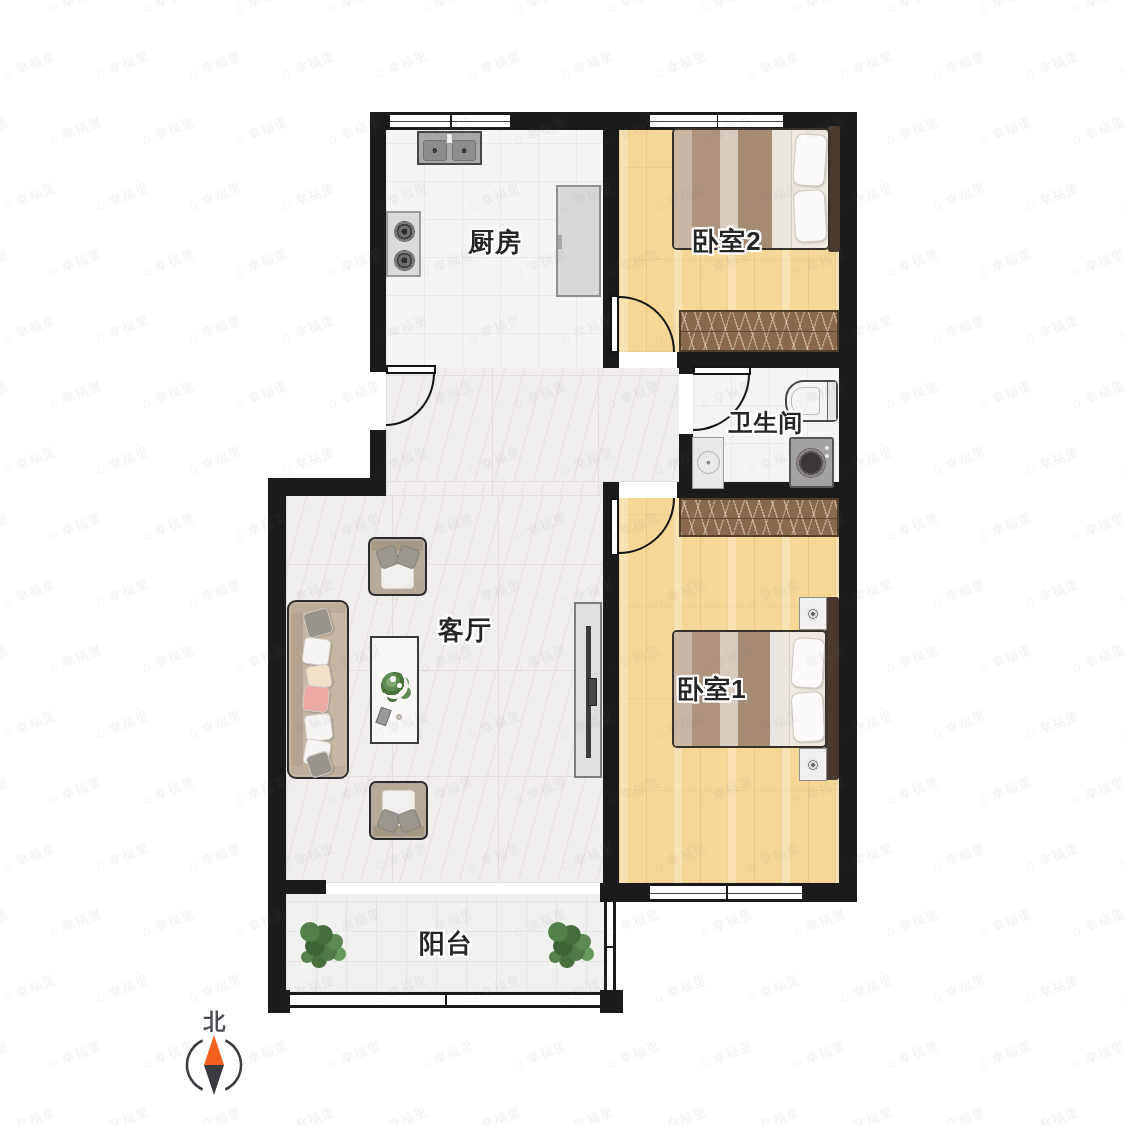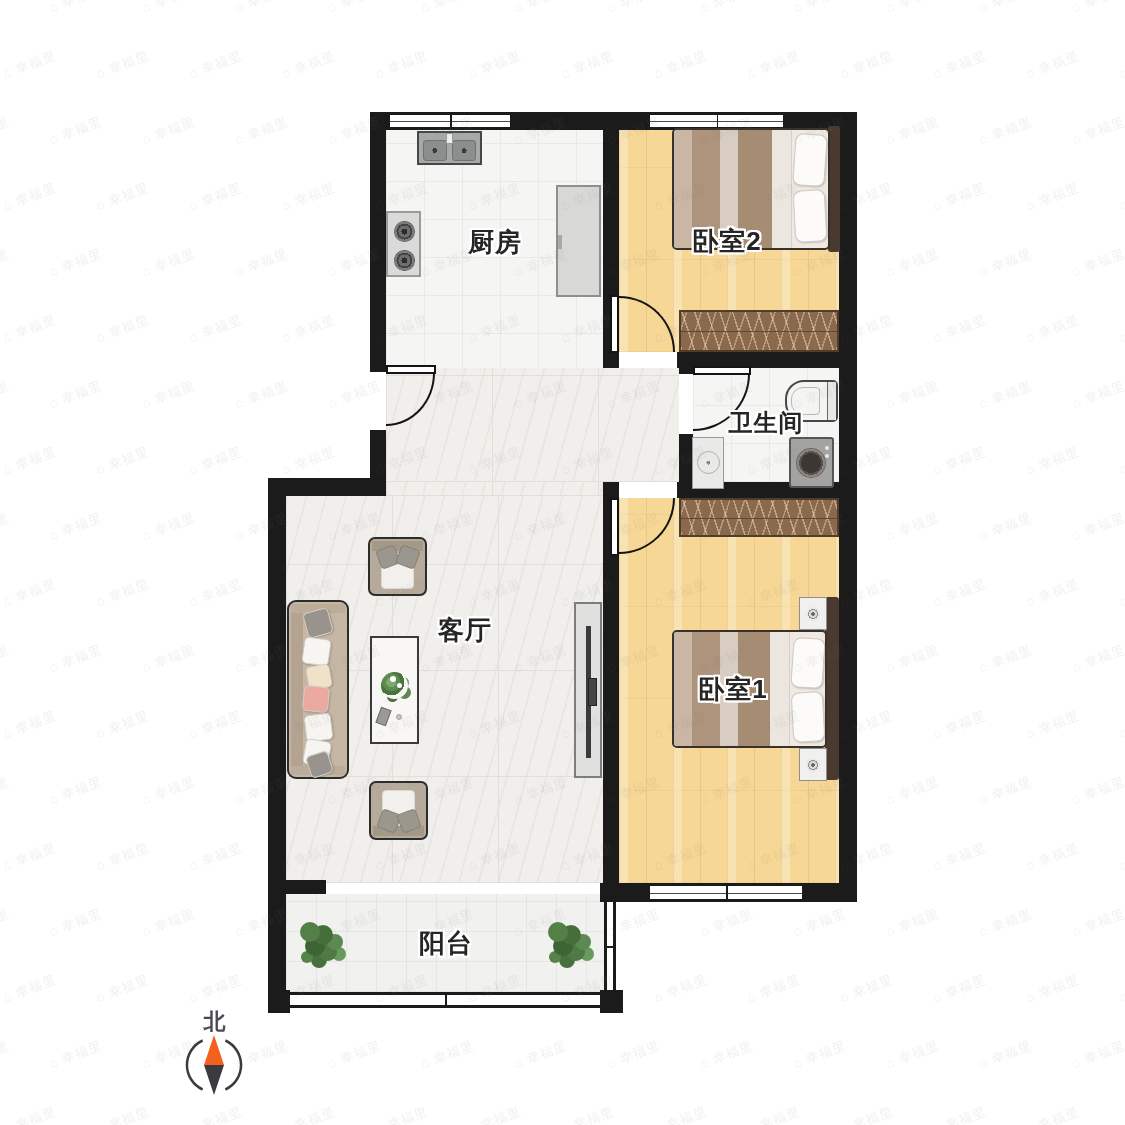--- a/index.html
+++ b/index.html
@@ -454,21 +454,21 @@
     <div style="position:absolute;left:12px;top:74px;width:9px;height:28px;background:#474747;border:1px solid #222"></div>
   </div>
 
   <div class="furn" style="left:300px;top:922px;width:20px;height:20px;border-radius:50%;background:#528047;box-shadow:13px 3px 0 0 #456e3b,25px 10px 0 -2px #5d8a52,5px 14px 0 0 #3c6434,18px 20px 0 -1px #4f7a45,29px 22px 0 -3px #679a5c,-3px 25px 0 -4px #568349,9px 28px 0 -2px #47703e"></div>
   <div class="furn" style="left:548px;top:922px;width:20px;height:20px;border-radius:50%;background:#528047;box-shadow:13px 3px 0 0 #456e3b,25px 10px 0 -2px #5d8a52,5px 14px 0 0 #3c6434,18px 20px 0 -1px #4f7a45,29px 22px 0 -3px #679a5c,-3px 25px 0 -4px #568349,9px 28px 0 -2px #47703e"></div>
 
   <div class="room-label" style="left:495px;top:242px">厨房</div>
   <div class="room-label" style="left:727px;top:241px">卧室2</div>
   <div class="room-label" style="left:766px;top:423px;font-size:24px">卫生间</div>
   <div class="room-label" style="left:465px;top:630px">客厅</div>
-  <div class="room-label" style="left:733px;top:689px">卧室1</div>
+  <div class="room-label" style="left:712px;top:689px">卧室1</div>
   <div class="room-label" style="left:446px;top:943px">阳台</div>
 
   <div class="room-label" style="left:215px;top:1022px;font-size:22px;color:#4b4b52">北</div>
   <svg width="60" height="64" viewBox="0 0 60 64" style="position:absolute;left:184px;top:1034px;z-index:30">
     <path d="M 18.6 55.5 A 27 27 0 0 1 18.6 6.5" fill="none" stroke-width="2.5" stroke="#3b3b41"></path>
     <path d="M 41.4 6.5 A 27 27 0 0 1 41.4 55.5" fill="none" stroke-width="2.5" stroke="#3b3b41"></path>
     <polygon points="30,1 20,31 40,31" fill="#f4611e"></polygon>
     <polygon points="20,31 40,31 30,61" fill="#3a3a40"></polygon>
   </svg>
 

